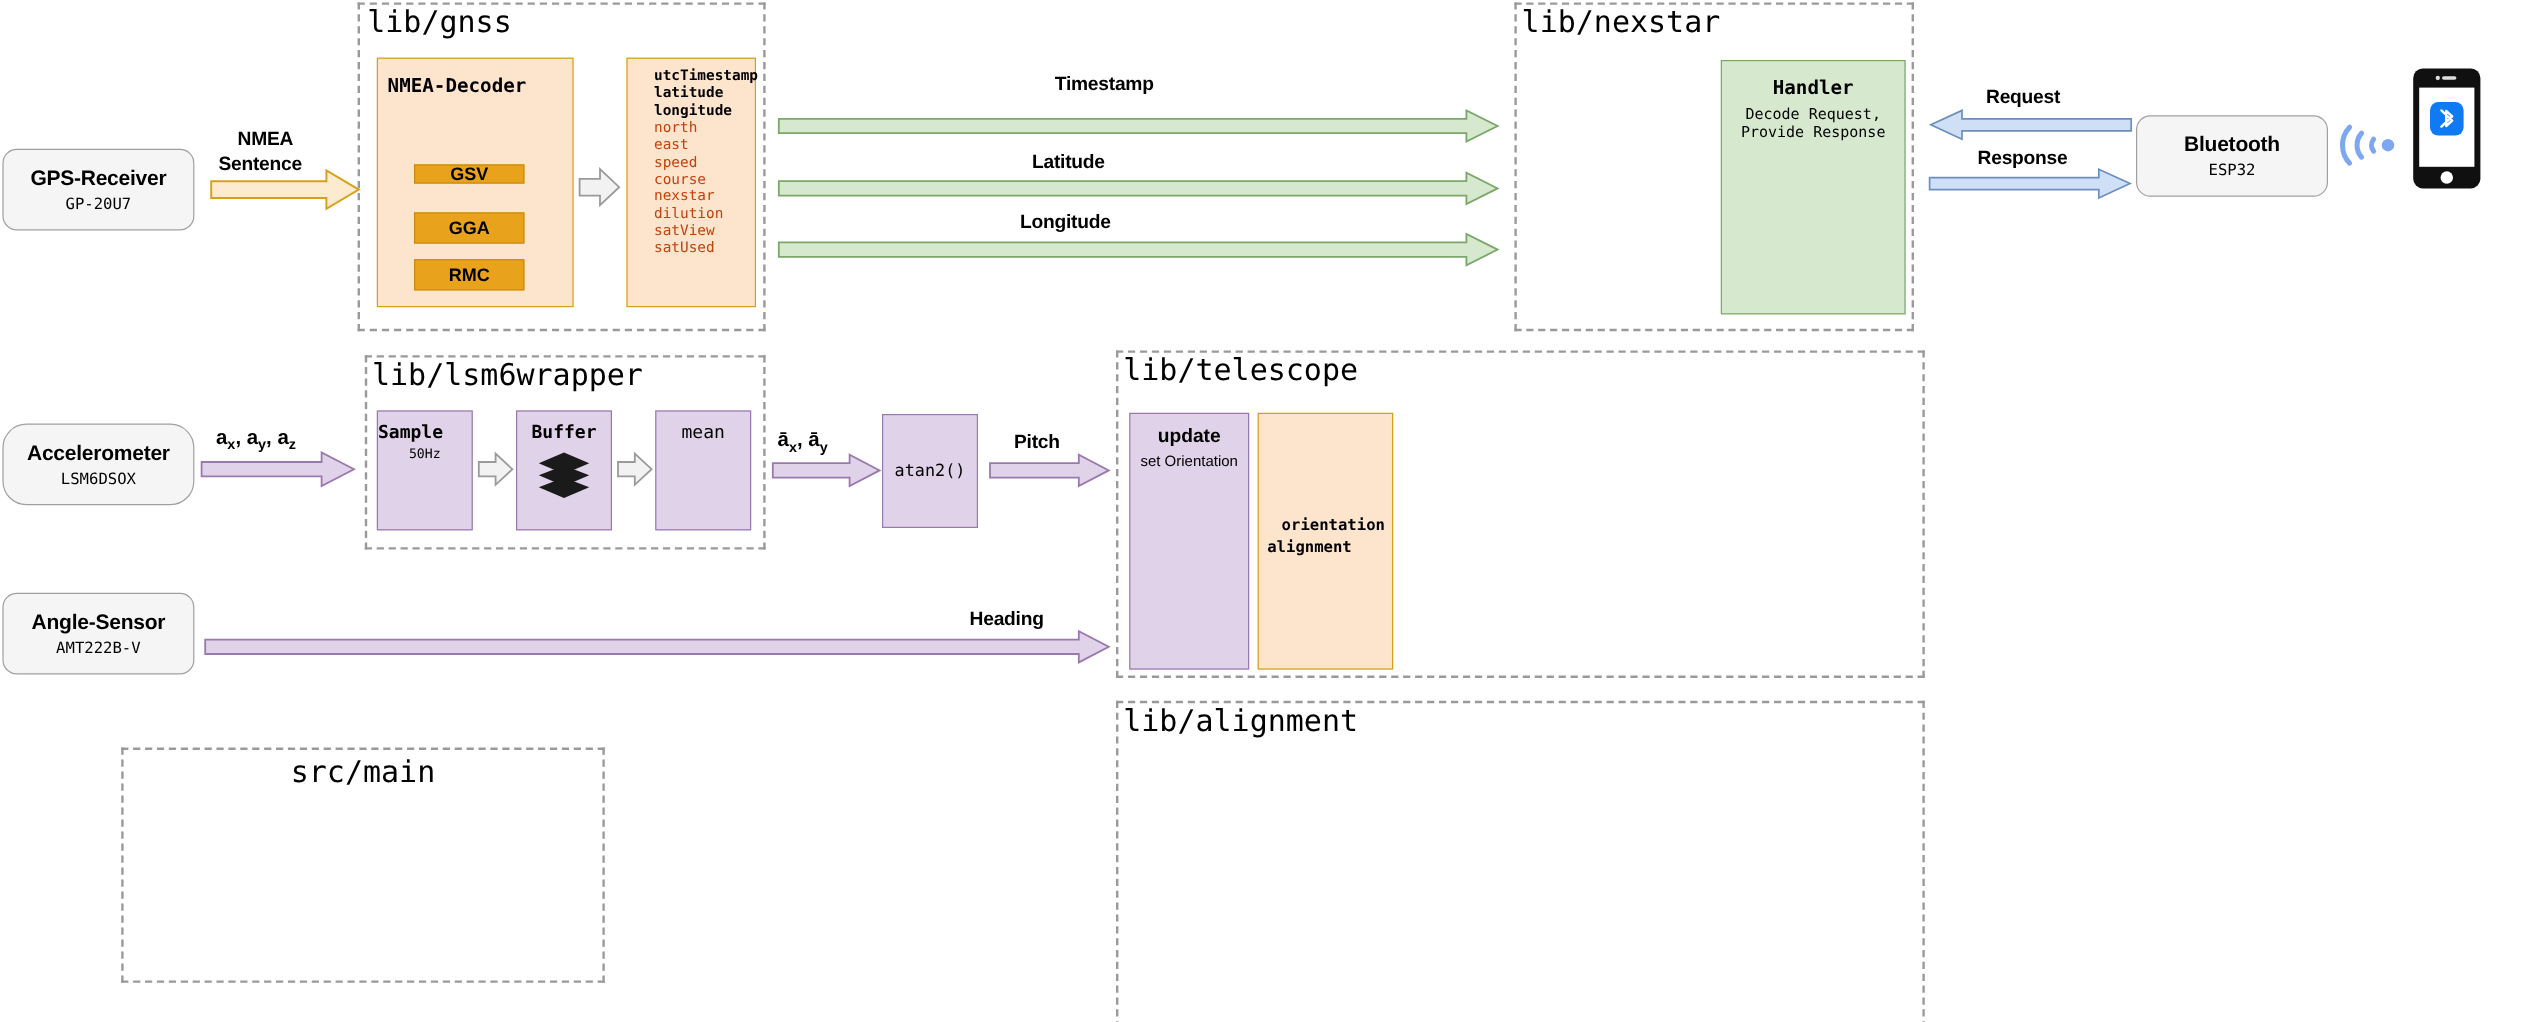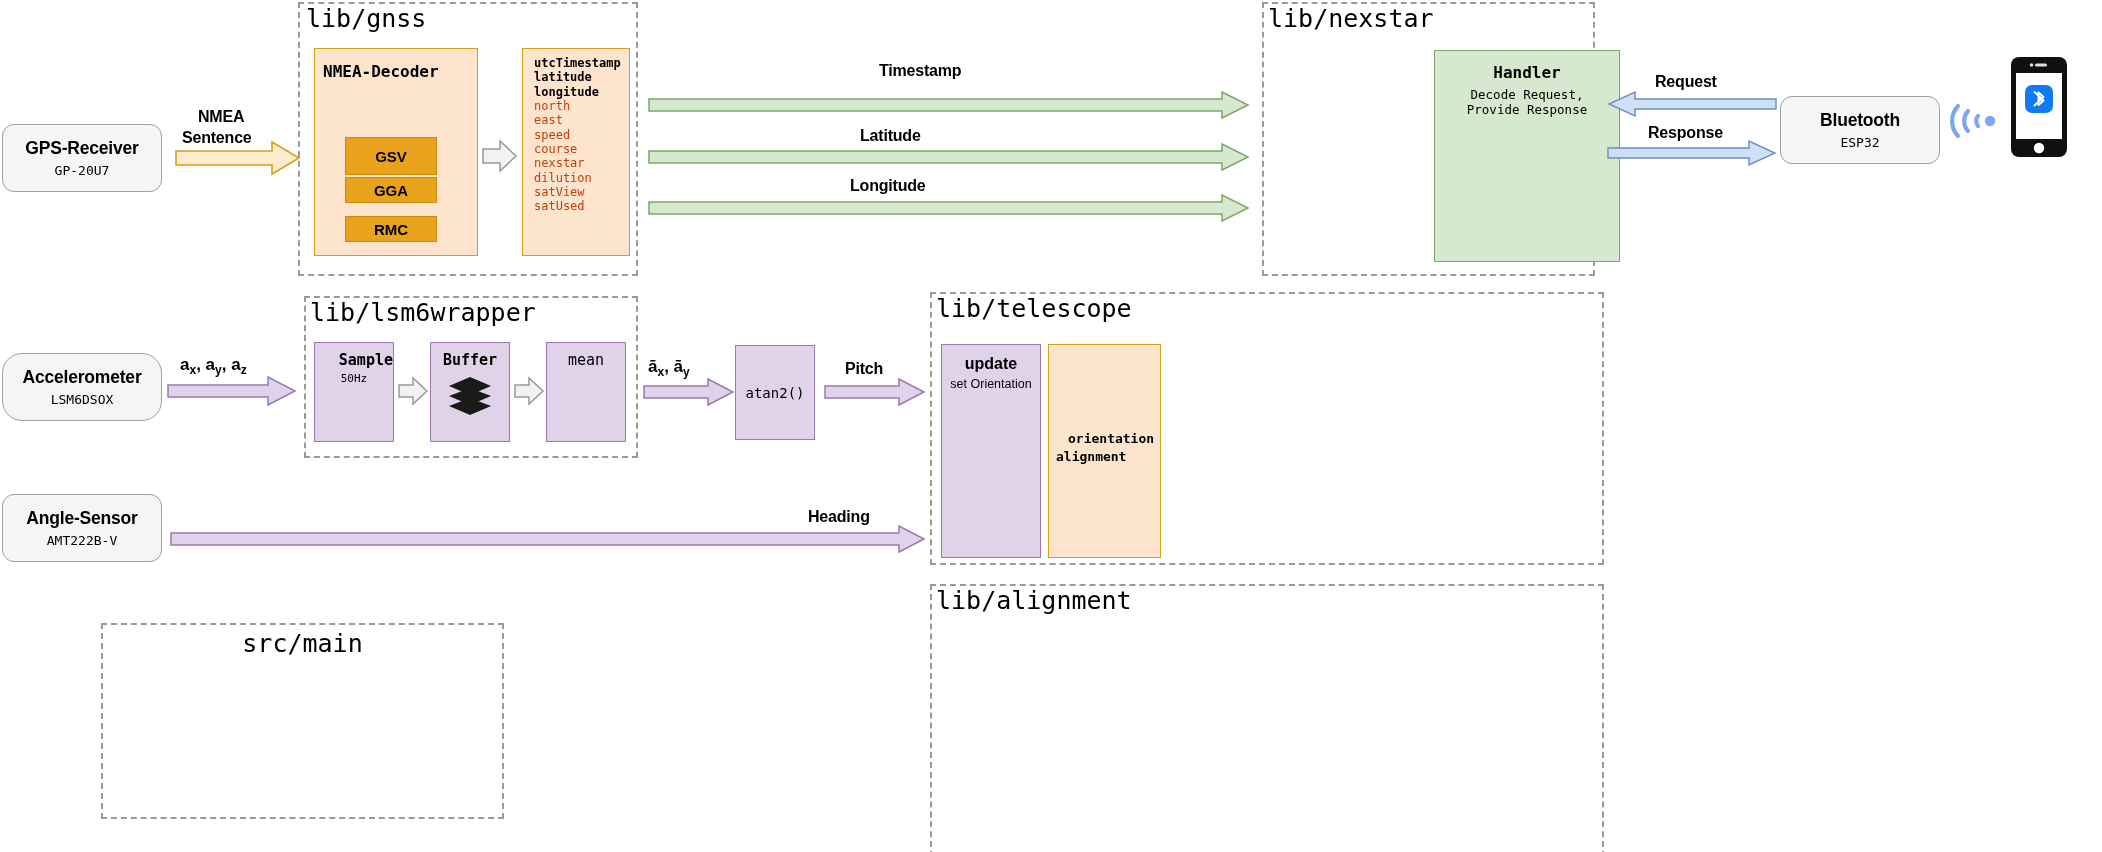--- a/index.html
+++ b/index.html
@@ -26,21 +26,21 @@
   .blk-orange-dk{background:#E9A21C;border-color:#C98A10;}
   .blk-green{background:#D6E8CE;border-color:#7BA86A;}
   .blk-purple{background:#E0D2E9;border-color:#9A79AE;}
 
   .lbl-mono-b{font-family:"DejaVu Sans Mono","Liberation Mono",monospace;font-weight:bold;}
   .lbl-mono{font-family:"DejaVu Sans Mono","Liberation Mono",monospace;}
 
   .gsv{display:flex;align-items:center;justify-content:center;font-size:15px;font-weight:bold;}
 
   
-  .fieldlist{padding:7px 0 0 11px;line-height:14.35px;}
+  .fieldlist{padding:7px 0 0 22px;line-height:14.35px;}
   .fieldlist div{font-family:"DejaVu Sans Mono","Liberation Mono",monospace;font-size:12px;}
   .fieldlist div.on{font-weight:bold;color:#000;}
   .fieldlist div.off{color:#c2410c;}
 
   
   .arrlabel{position:absolute;font-size:16px;font-weight:bold;white-space:nowrap;
             letter-spacing:-0.2px;}
 
   svg{display:block;overflow:visible;}
   .center{display:flex;align-items:center;justify-content:center;text-align:center;}
@@ -92,21 +92,21 @@
   <div class="abs arrlabel" style="left:182px;top:129px;">Sentence</div>
   <div class="abs" style="left:176px;top:140px;width:124px;height:36px;">
     <svg width="124" height="36" viewBox="0 0 124 36">
       <polygon points="0,11 96,11 96,2 123,18 96,34 96,25 0,25" fill="#FDEBD0" stroke="#D6A01A" stroke-width="1.6"></polygon>
     </svg>
   </div>
 
   <div class="abs blk blk-orange-lt" style="left:314px;top:48px;width:164px;height:208px;"></div>
   <div class="abs lbl-mono-b" style="left:323px;top:62px;font-size:16px;">NMEA-Decoder</div>
 
-  <div class="abs blk blk-orange-dk gsv" style="left:345px;top:137px;width:92px;height:38px;">GSV</div>
+  <div class="abs blk blk-orange-dk gsv" style="left:345px;top:137px;width:92px;height:16px;">GSV</div>
   <div class="abs blk blk-orange-dk gsv" style="left:345px;top:177px;width:92px;height:26px;">GGA</div>
   <div class="abs blk blk-orange-dk gsv" style="left:345px;top:216px;width:92px;height:26px;">RMC</div>
 
   <div class="abs" style="left:482px;top:139px;width:36px;height:34px;">
     <svg width="36" height="34" viewBox="0 0 36 34">
       <polygon points="1,10 18,10 18,2 34,17 18,32 18,24 1,24" fill="#F2F2F2" stroke="#9A9A9A" stroke-width="1.5"></polygon>
     </svg>
   </div>
 
   <div class="abs blk blk-orange-lt fieldlist" style="left:522px;top:48px;width:108px;height:208px;">
@@ -137,21 +137,21 @@
     </svg>
   </div>
 
   <div class="abs arrlabel" style="left:850px;top:177px;">Longitude</div>
   <div class="abs" style="left:649px;top:194px;width:600px;height:28px;">
     <svg width="600" height="28" viewBox="0 0 600 28">
       <polygon points="0,8 573,8 573,1 599,14 573,27 573,20 0,20" fill="#D6E8CE" stroke="#7BA86A" stroke-width="1.5"></polygon>
     </svg>
   </div>
 
-  <div class="abs blk blk-green" style="left:1434px;top:50px;width:186px;height:212px;">
+  <div class="abs blk blk-green" style="left:1434px;top:50px;width:154px;height:212px;">
     <div class="lbl-mono-b" style="text-align:center;font-size:16px;margin-top:12px;">Handler</div>
     <div class="lbl-mono" style="text-align:center;font-size:12.5px;margin-top:5px;">Decode Request,</div>
     <div class="lbl-mono" style="text-align:center;font-size:12.5px;">Provide Response</div>
   </div>
 
   <div class="abs arrlabel" style="left:1655px;top:73px;">Request</div>
   <div class="abs" style="left:1608px;top:91px;width:168px;height:26px;">
     <svg width="168" height="26" viewBox="0 0 168 26">
       <polygon points="168,8 27,8 27,1 1,13 27,25 27,18 168,18" fill="#CFDFF5" stroke="#6C8EBF" stroke-width="1.4"></polygon>
     </svg>
@@ -190,21 +190,21 @@
   <div class="abs" style="left:180px;top:355px;font-size:17px;font-weight:bold;white-space:nowrap;">
     a<sub style="font-size:12px;">x</sub>, a<sub style="font-size:12px;">y</sub>, a<sub style="font-size:12px;">z</sub>
   </div>
   <div class="abs" style="left:168px;top:375px;width:128px;height:32px;">
     <svg width="128" height="32" viewBox="0 0 128 32">
       <polygon points="0,10 100,10 100,2 127,16 100,30 100,22 0,22" fill="#E0D2E9" stroke="#9A79AE" stroke-width="1.5"></polygon>
     </svg>
   </div>
 
   <div class="abs blk blk-purple" style="left:314px;top:342px;width:80px;height:100px;">
-    <div class="lbl-mono-b" style="text-align:right;font-size:15px;margin-top:8px;">Sample</div>
+    <div class="lbl-mono-b" style="text-align:left;font-size:15px;margin-top:8px;">Sample</div>
     <div class="lbl-mono" style="text-align:center;font-size:11px;margin-top:3px;">50Hz</div>
   </div>
 
   <div class="abs" style="left:398px;top:376px;width:30px;height:30px;">
     <svg width="30" height="30" viewBox="0 0 30 30">
       <polygon points="1,9 15,9 15,2 29,15 15,28 15,21 1,21" fill="#F2F2F2" stroke="#9A9A9A" stroke-width="1.5"></polygon>
     </svg>
   </div>
 
   <div class="abs blk blk-purple" style="left:430px;top:342px;width:80px;height:100px;">

